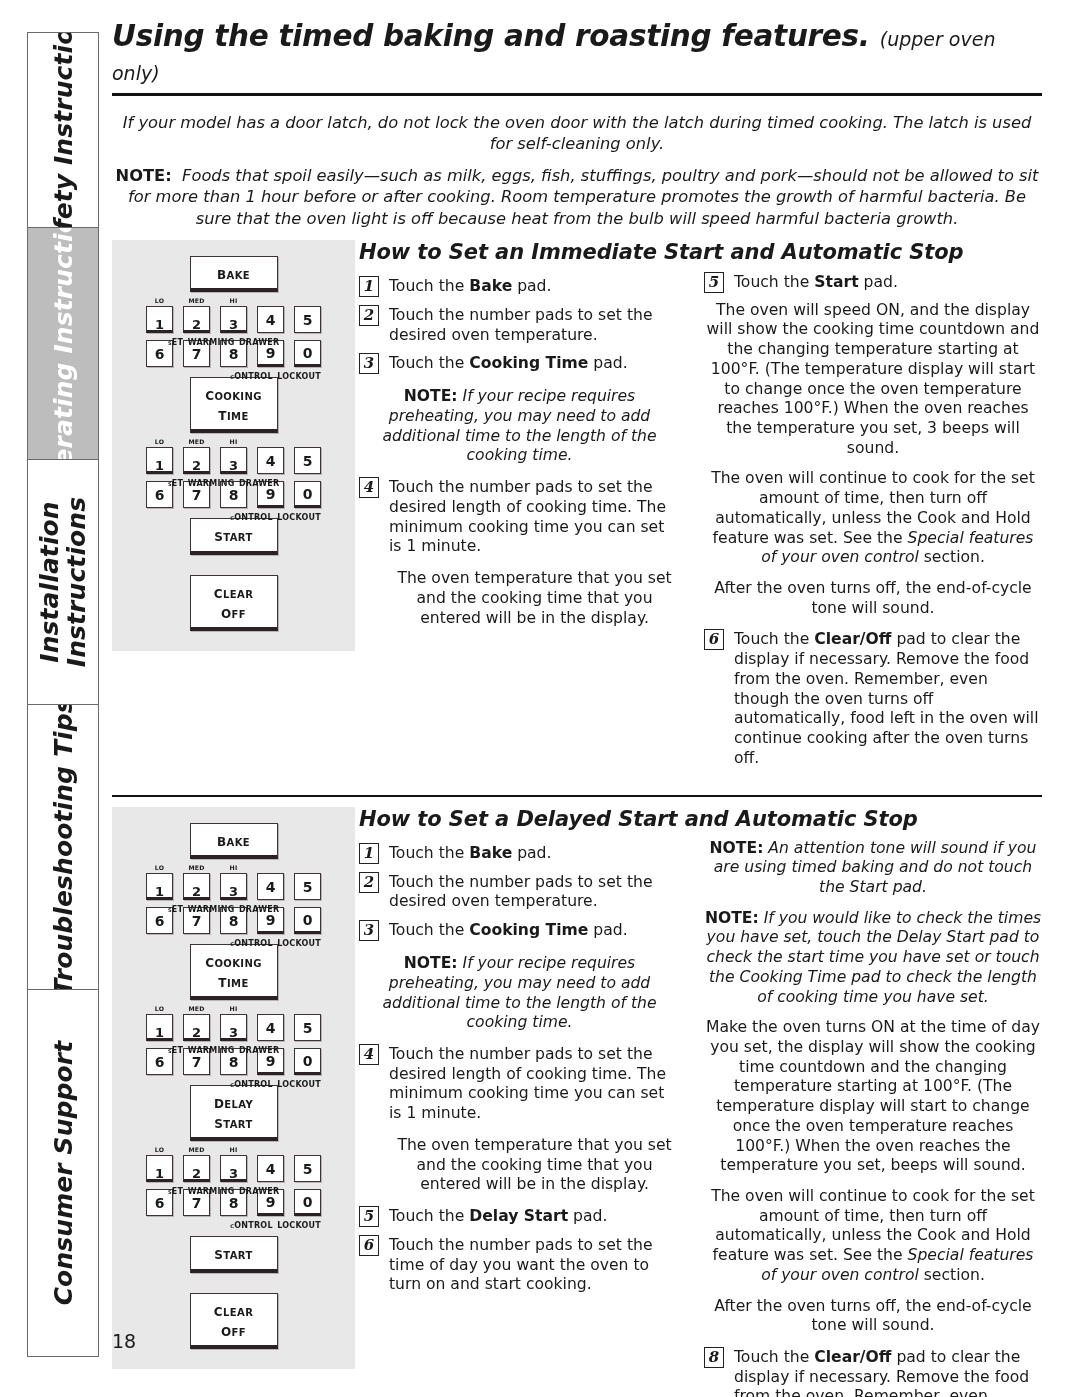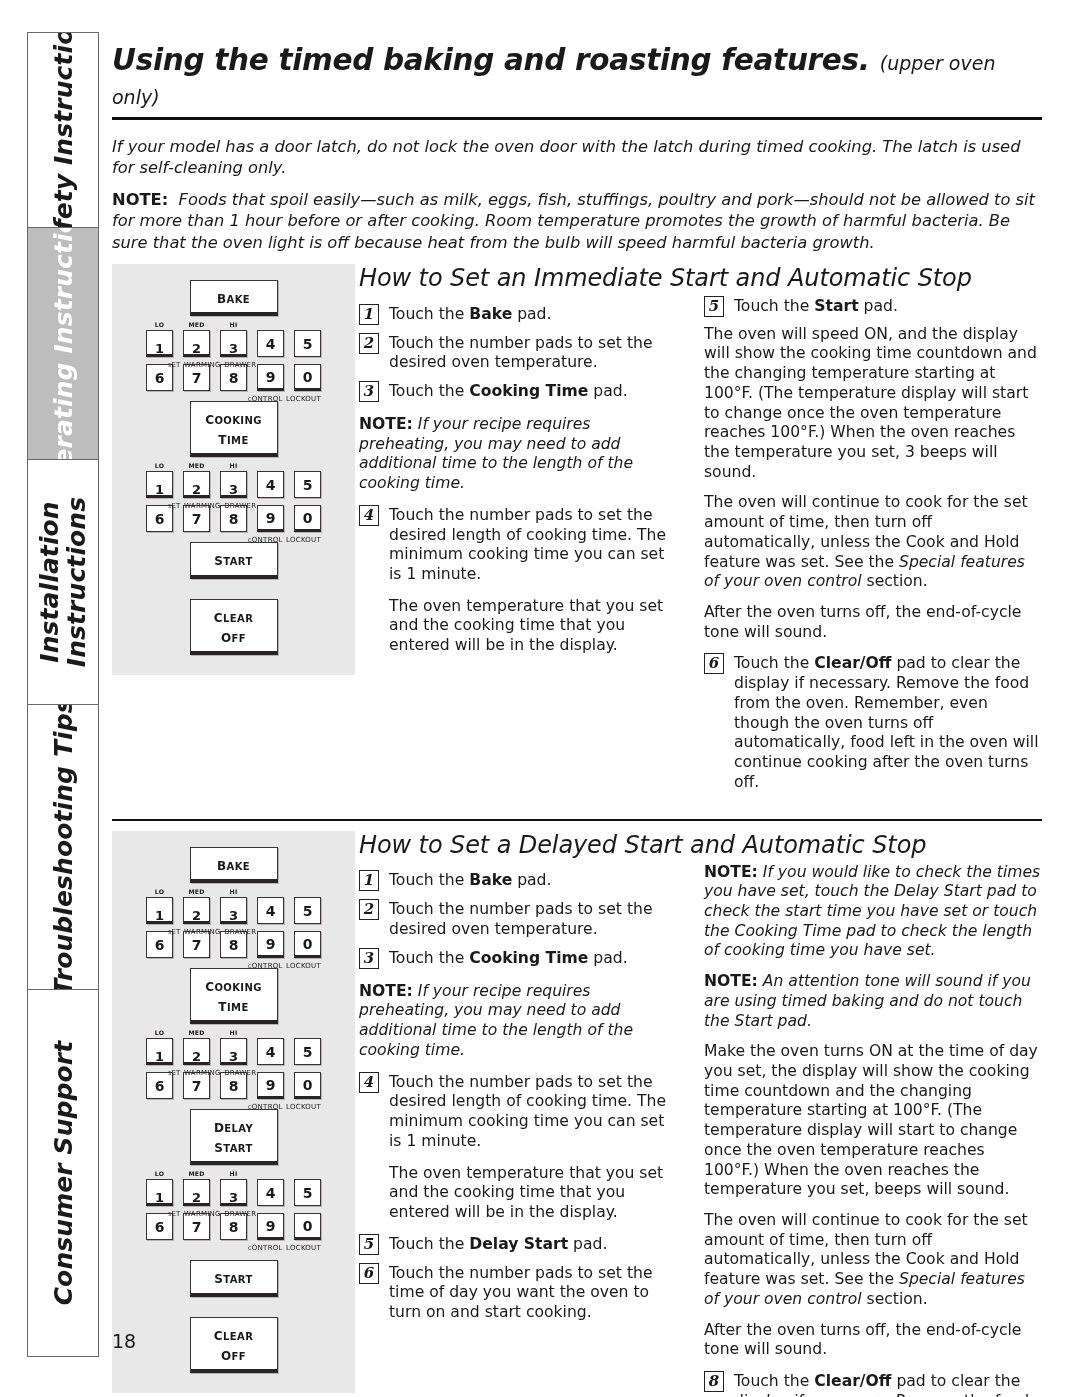--- a/index.html
+++ b/index.html
@@ -38,21 +38,21 @@
     letter-spacing:.1px;
     text-align:center;
     line-height:1.08;
   }
   .tab.active{background:#bdbdbd;}
   .tab.active .vtext{color:#ffffff;}
 
   
   #page{
     position:absolute;
-    left:112px; top:44px;
+    left:112px; top:20px;
     width:930px; height:1325px;
   }
 
   h1#page-title{
     margin:0;
     font-size:29.5px;
     font-style:italic;
     font-weight:bold;
     letter-spacing:-.3px;
     line-height:1.15;
@@ -151,50 +151,50 @@
     font-size:6.2px;
     font-weight:bold;
     letter-spacing:.2px;
     text-align:center;
     line-height:1;
   }
   .key.withover{padding-top:8px;}
   .key.withover .dig{font-size:13px;line-height:1;margin-top:3px;}
   .caption{
     position:absolute;
-    font-size:10px;
-    font-weight:normal;
+    font-size:12px;
+    font-weight:bold;
     letter-spacing:.25px;
     font-variant:small-caps;
     text-transform:lowercase;
     white-space:nowrap;
   }
   .caption::first-letter{font-size:7.4px;}
   .cap-warming{left:22px;top:28px;}
   .cap-lockout{right:0px;top:62px;}
 
   
   .col{
     font-size:15.6px;
     line-height:1.265;
     padding-right:12px;
   }
   .col.mid{padding-left:4px;}
   .col.right{padding-left:12px;padding-right:0;}
 
   h2.sec-head{
     margin:0 0 11px 0;
-    font-size:24px;
-    font-weight:normal;
+    font-size:21px;
+    font-weight:bold;
     font-style:italic;
     letter-spacing:-.1px;
     line-height:1.2;
     width:660px;
   }
-  p{margin:0 0 11px 0;}
+  p{margin:0 0 11px 0;text-align:center;}
   p.ital{font-style:italic;}
   p b{font-weight:normal;}
   p i{font-style:italic;}
   .nb{font-weight:bold;font-style:normal;}
 
   
   .step{
     display:flex;
     align-items:flex-start;
     margin:0 0 8px 0;
@@ -522,23 +522,23 @@
       </div>
 
       <div class="step">
         <div class="stepbox">6</div>
         <div class="steptext">Touch the number pads to set the time of day you want the oven to turn on and start cooking.</div>
       </div>
 
     </div>
 
     <div class="col right" style="padding-top:32px">
+      <p class="ital"><span class="nb">NOTE:</span> <span>An attention tone will sound if you are using timed baking and do not touch the </span><b>Start</b><span> pad.</span></p>
+
       <p class="ital"><span class="nb">NOTE:</span> <span>If you would like to check the times you have set, touch the </span><b>Delay Start</b><span> pad to check the start time you have set or touch the </span><b>Cooking Time</b><span> pad to check the length of cooking time you have set.</span></p>
-
-      <p class="ital"><span class="nb">NOTE:</span> <span>An attention tone will sound if you are using timed baking and do not touch the </span><b>Start</b><span> pad.</span></p>
 
       <p><span>Make the oven turns </span><b>ON</b><span> at the time of day you set, the display will show the cooking time countdown and the changing temperature starting at 100°F. (The temperature display will start to change once the oven temperature reaches 100°F.) When the oven reaches the temperature you set, beeps will sound.</span></p>
 
       <p><span>The oven will continue to cook for the set amount of time, then turn off automatically, unless the </span><b>Cook and Hold</b><span> feature was set. See the </span><i>Special features of your oven control</i><span> section.</span></p>
 
       <p>After the oven turns off, the end-of-cycle tone will sound.</p>
 
       <div class="step">
         <div class="stepbox">8</div>
         <div class="steptext"><span>Touch the </span><b>Clear/Off</b><span> pad to clear the display if necessary. Remove the food from the oven. Remember, even though the oven turns off automatically, food left in the oven will continue cooking after the oven turns off.</span></div>

